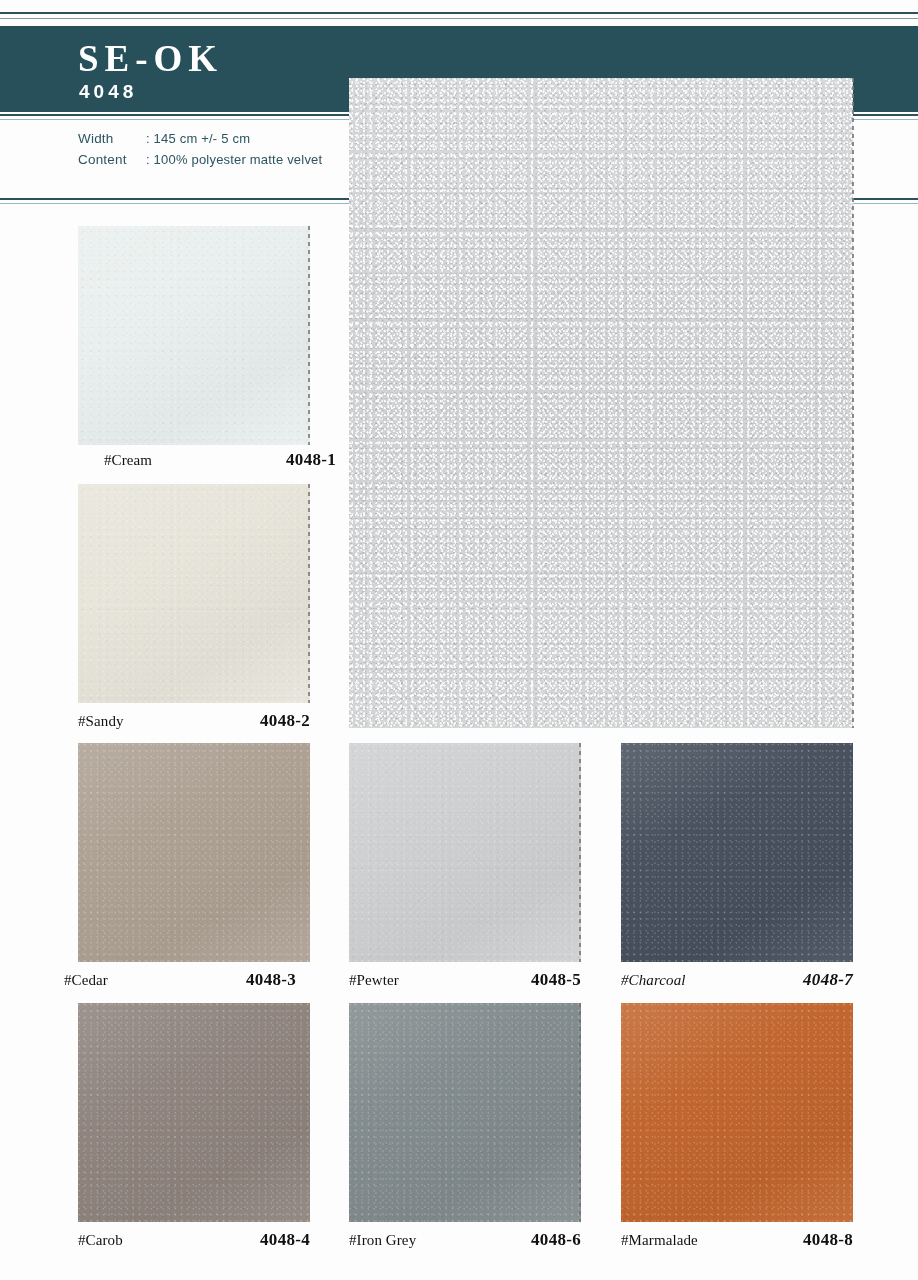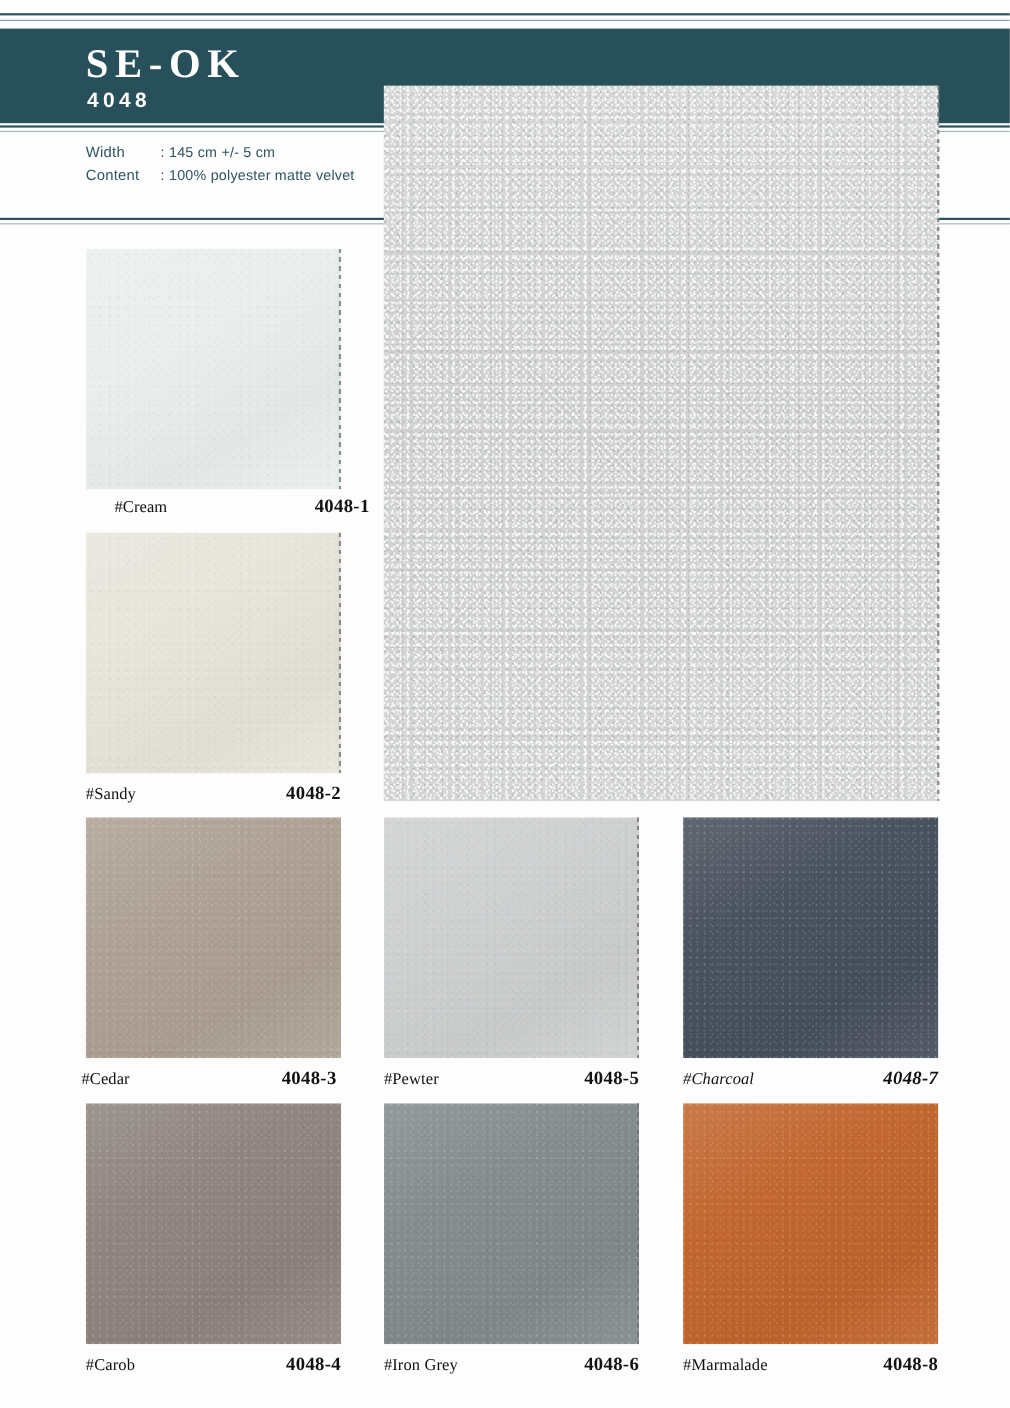--- a/index.html
+++ b/index.html
@@ -269,21 +269,21 @@
   <div class="caption" style="left:78px; top:711px; width:232px;">
     <span class="cname">#Sandy</span>
     <span class="ccode">4048-2</span>
   </div>
 
   <div class="swatch" style="left:78px; top:743px; width:232px; height:219px;">
     <div class="fill" style="background-color: rgb(173, 160, 147);"></div>
     <div class="sheen"></div>
     <div class="grain"></div>
   </div>
-  <div class="caption" style="left:74px; top:970px; width:232px;text-align:center;">
+  <div class="caption" style="left:64px; top:970px; width:232px;text-align:center;">
     <span class="cname">#Cedar</span>
     <span class="ccode">4048-3</span>
   </div>
 
   <div class="swatch" style="left:78px; top:1003px; width:232px; height:219px;">
     <div class="fill" style="background-color: rgb(142, 131, 125);"></div>
     <div class="sheen"></div>
     <div class="grain"></div>
   </div>
   <div class="caption" style="left:78px; top:1230px; width:232px;">

